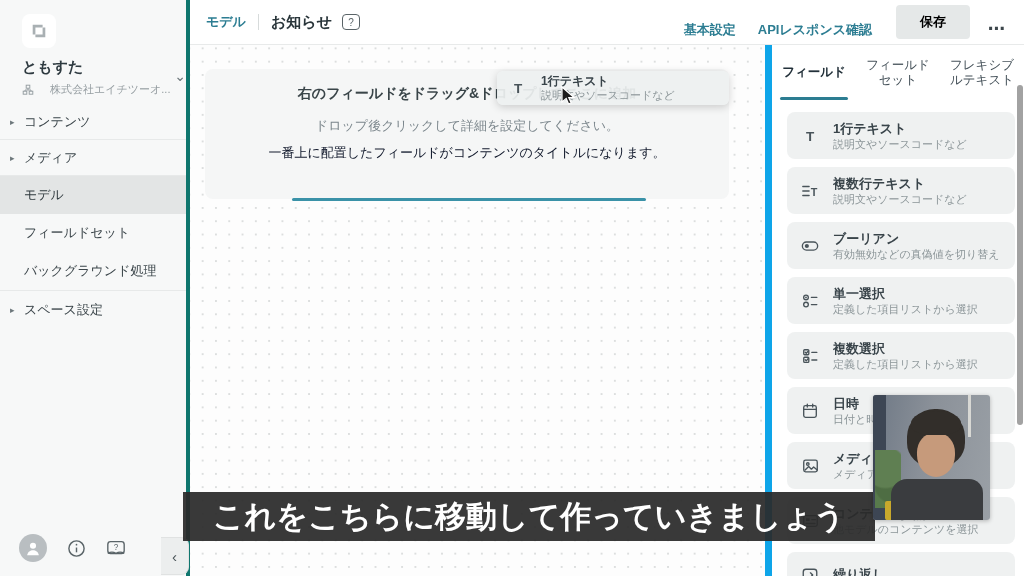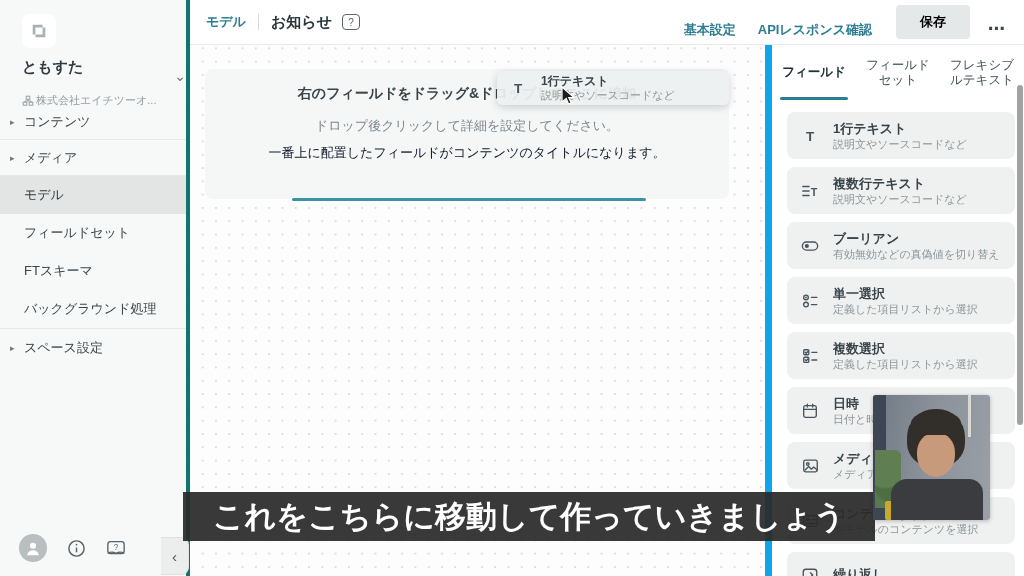--- a/index.html
+++ b/index.html
@@ -4,21 +4,21 @@
 <style>
   * { margin:0; padding:0; box-sizing:border-box; }
   html,body { width:1024px; height:576px; overflow:hidden; }
   body { font-family:"Liberation Sans","DejaVu Sans",sans-serif; background:#fff; position:relative; color:#333; }
 
   
   .sidebar { position:absolute; left:0; top:0; width:190px; height:576px; background:#f7f8f8; border-right:4px solid #0f766e; z-index:2; }
   .logo-box { position:absolute; left:22px; top:14px; width:34px; height:34px; background:#fff; border-radius:8px; display:flex; align-items:center; justify-content:center; }
   .user-block { position:absolute; left:22px; top:58px; width:150px; cursor:pointer; }
   .user-name { font-size:15px; font-weight:bold; color:#2e3a40; }
-  .user-org { display:flex; align-items:center; gap:2px; margin-top:16px; font-size:11px; color:#959da1; }
+  .user-org { display:flex; align-items:center; gap:16px; margin-top:5px; font-size:11px; color:#959da1; }
   .user-chevron { position:absolute; right:-14px; top:10px; color:#6d777b; font-size:14px; }
   .nav { position:absolute; left:0; top:104px; width:100%; }
   .nav-divider { height:1px; background:#e7e9e9; margin:0; }
   .nav-item { height:35px; display:flex; align-items:center; padding-left:10px; font-size:13px; color:#3c464b; cursor:pointer; }
   .nav-item.tall { height:38px; }
   .nav-item.selected { background:#e3e5e5; color:#2e383d; }
   .caret { width:14px; font-size:9px; color:#6d777b; display:inline-block; }
   .side-footer { position:absolute; left:0; bottom:0; width:100%; height:56px; display:flex; align-items:center; gap:20px; padding-left:19px; }
   .avatar-circle { width:28px; height:28px; border-radius:50%; background:#b9bec1; display:flex; align-items:center; justify-content:center; }
   .ft-icon { color:#5a6468; display:flex; align-items:center; }
@@ -114,24 +114,20 @@
       <div class="nav-item tall selected">
         <span class="caret"></span>
         <span class="nav-label">モデル</span>
       </div>
       <div class="nav-item tall">
         <span class="caret"></span>
         <span class="nav-label">フィールドセット</span>
       </div>
       <div class="nav-item tall">
         <span class="caret"></span>
-        <span class="nav-label">FTスキーマ</span>
-      </div>
-      <div class="nav-item tall">
-        <span class="caret"></span>
         <span class="nav-label">バックグラウンド処理</span>
       </div>
       <div class="nav-divider"></div>
       <div class="nav-item tall">
         <span class="caret">▸</span>
         <span class="nav-label">スペース設定</span>
       </div>
     </div>
   <div class="side-footer">
     <div class="avatar-circle">

